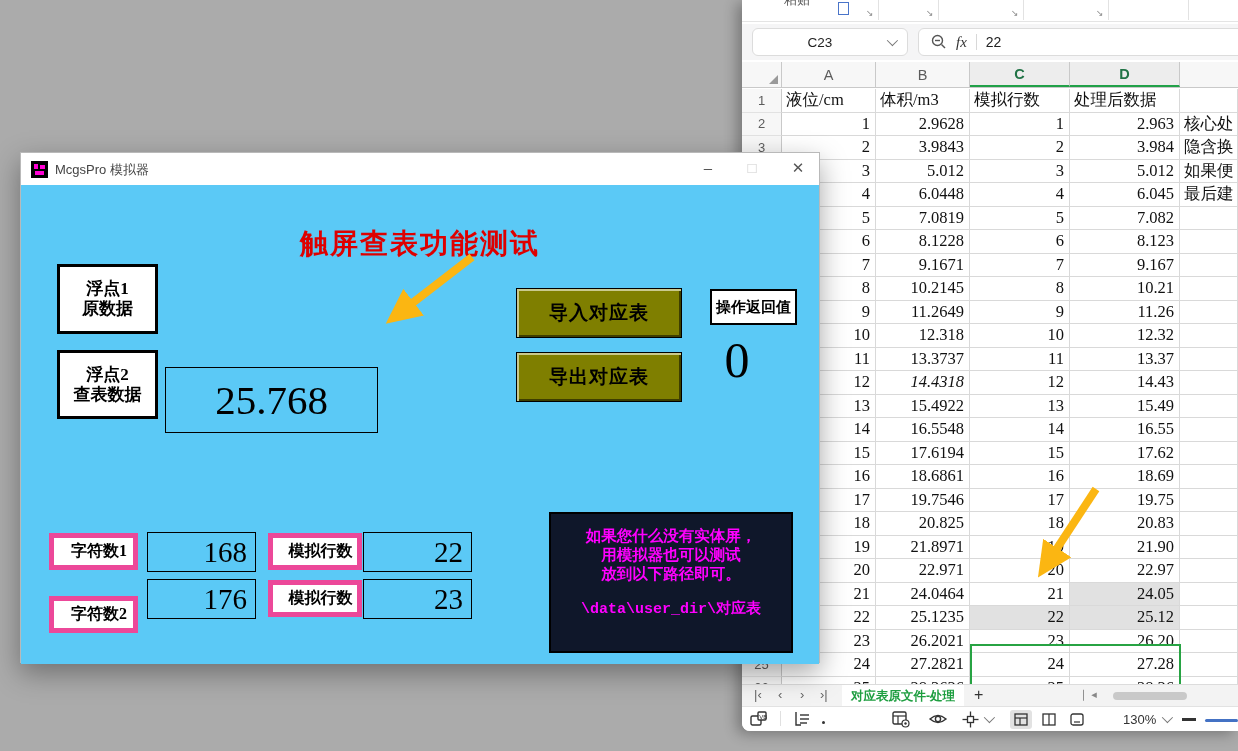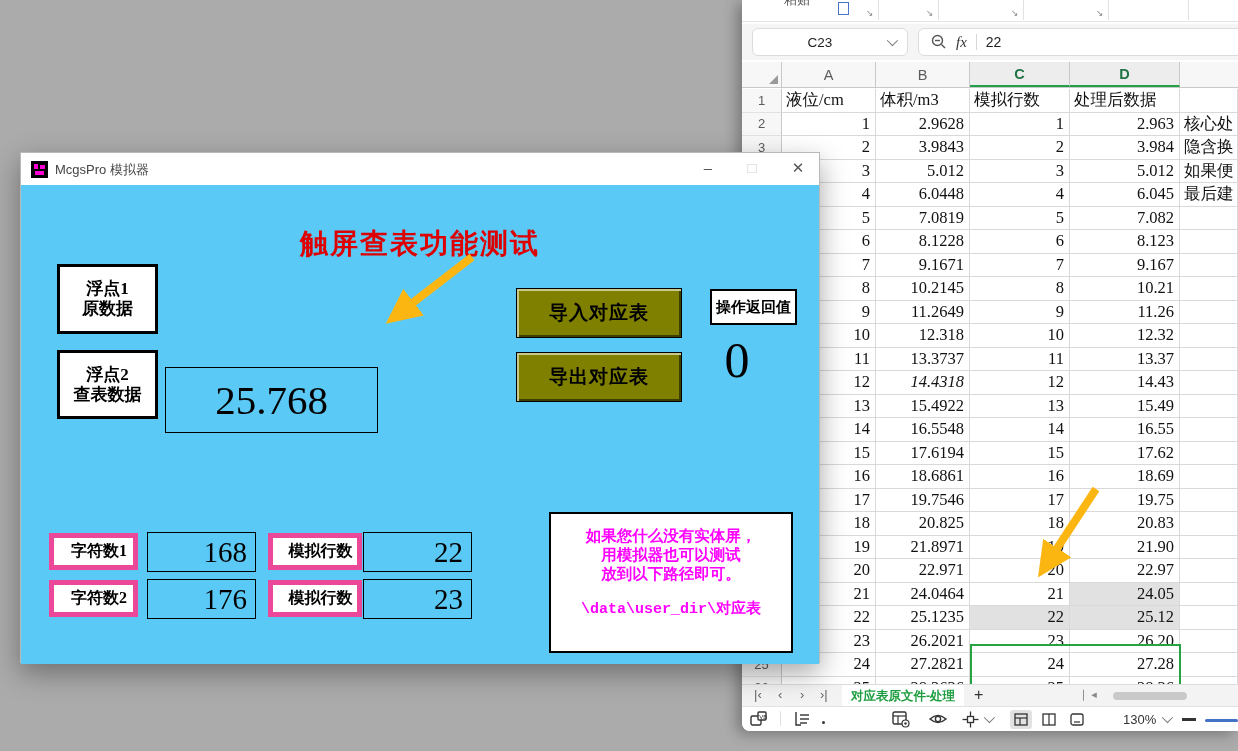--- a/index.html
+++ b/index.html
@@ -88,21 +88,21 @@
   .dispbox.cyan { background:transparent; border-width:1.5px; }
   .olivebtn { background:#7F7F00; border:1px solid #000; box-shadow:inset 2px 2px 0 #C9C98E, inset -2px -2px 0 #3E3E00;
               color:#000; font-weight:bold; font-size:19px; display:flex; align-items:center; justify-content:center; letter-spacing:1px; }
   .retbox { background:#fff; border:2px solid #000; font-weight:bold; font-size:15px;
             display:flex; align-items:center; justify-content:center; }
   .zero { font-size:50px; color:#000; }
   .cntlabel { background:#fff; border:5px solid #ec4899; font-weight:bold; font-size:16px;
               display:flex; align-items:center; justify-content:center;padding-left:11px; }
   .cntval { background:transparent; border:1.5px solid #000; font-size:29px; color:#000;
             display:flex; align-items:center; justify-content:flex-end; padding-right:8px; }
-  .notebox { background:#ffffff; border:2px solid #000; color:#FF00FF; font-weight:bold;
+  .notebox { background:#0f172a; border:2px solid #000; color:#FF00FF; font-weight:bold;
              font-size:15.5px; line-height:19px; text-align:center; padding-top:12px; }
   .notebox .path { font-family:"Liberation Mono","DejaVu Sans Mono",monospace; font-size:15px; }
 
   svg.arrows { position:absolute; left:0; top:0; width:1238px; height:751px; pointer-events:none; }
 </style>
 </head>
 <body>
 
 <div class="abs xl-win">
 
@@ -460,21 +460,21 @@
     <div class="abs olivebtn serif" style="left:495px; top:103px; width:166px; height:50px">导入对应表</div>
     <div class="abs olivebtn serif" style="left:495px; top:167px; width:166px; height:50px">导出对应表</div>
 
     <div class="abs retbox serif" style="left:689px; top:104px; width:87px; height:36px">操作返回值</div>
     <div class="abs zero serif" style="left:686px; top:146px; width:60px; text-align:center">0</div>
 
     <div class="abs cntlabel serif" style="left:28px;  top:348px; width:89px;  height:37px">字符数1</div>
     <div class="abs cntval serif" style="left:126px; top:347px; width:109px; height:40px">168</div>
     <div class="abs cntlabel serif" style="left:247px; top:348px; width:94px;  height:37px">模拟行数</div>
     <div class="abs cntval serif" style="left:342px; top:347px; width:109px; height:40px">22</div>
-    <div class="abs cntlabel serif" style="left:28px;  top:395px; width:89px;  height:37px">字符数2</div>
+    <div class="abs cntlabel serif" style="left:28px;  top:411px; width:89px;  height:37px">字符数2</div>
     <div class="abs cntval serif" style="left:126px; top:394px; width:109px; height:40px">176</div>
     <div class="abs cntlabel serif" style="left:247px; top:395px; width:94px;  height:37px">模拟行数</div>
     <div class="abs cntval serif" style="left:342px; top:394px; width:109px; height:40px">23</div>
 
     <div class="abs notebox serif" style="left:528px; top:327px; width:244px; height:141px">
       <div>如果您什么没有实体屏，</div>
       <div>用模拟器也可以测试</div>
       <div>放到以下路径即可。</div>
       <div style="height:17px"></div>
       <div class="path">\data\user_dir\对应表</div>

